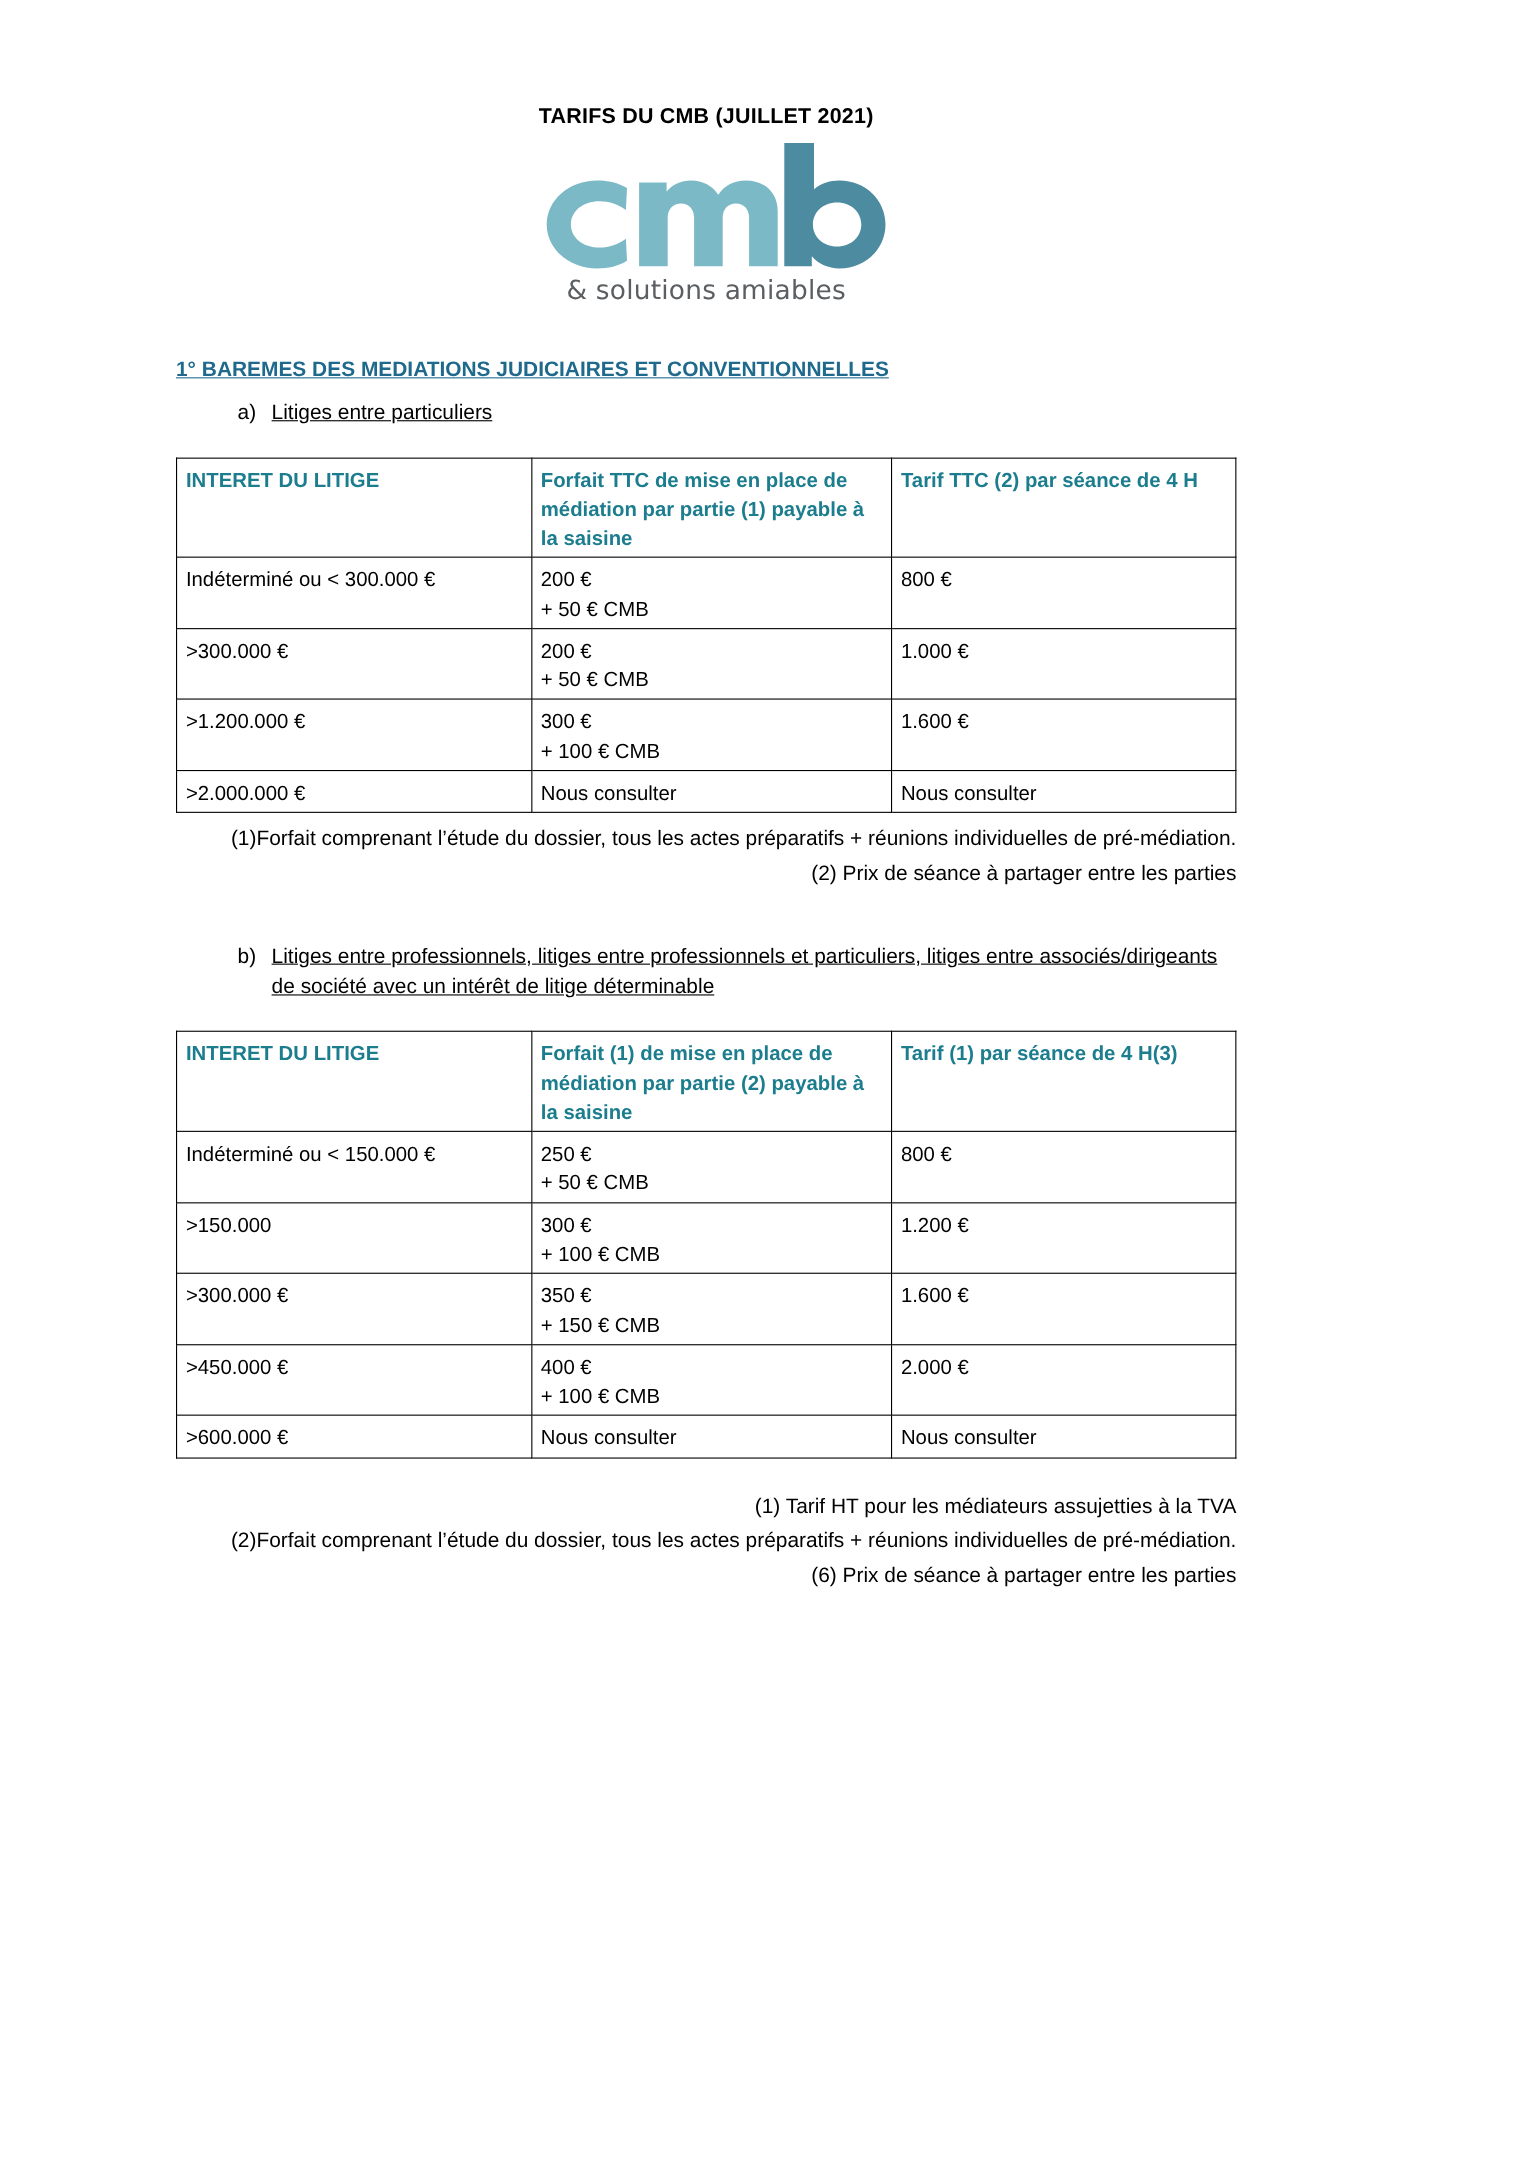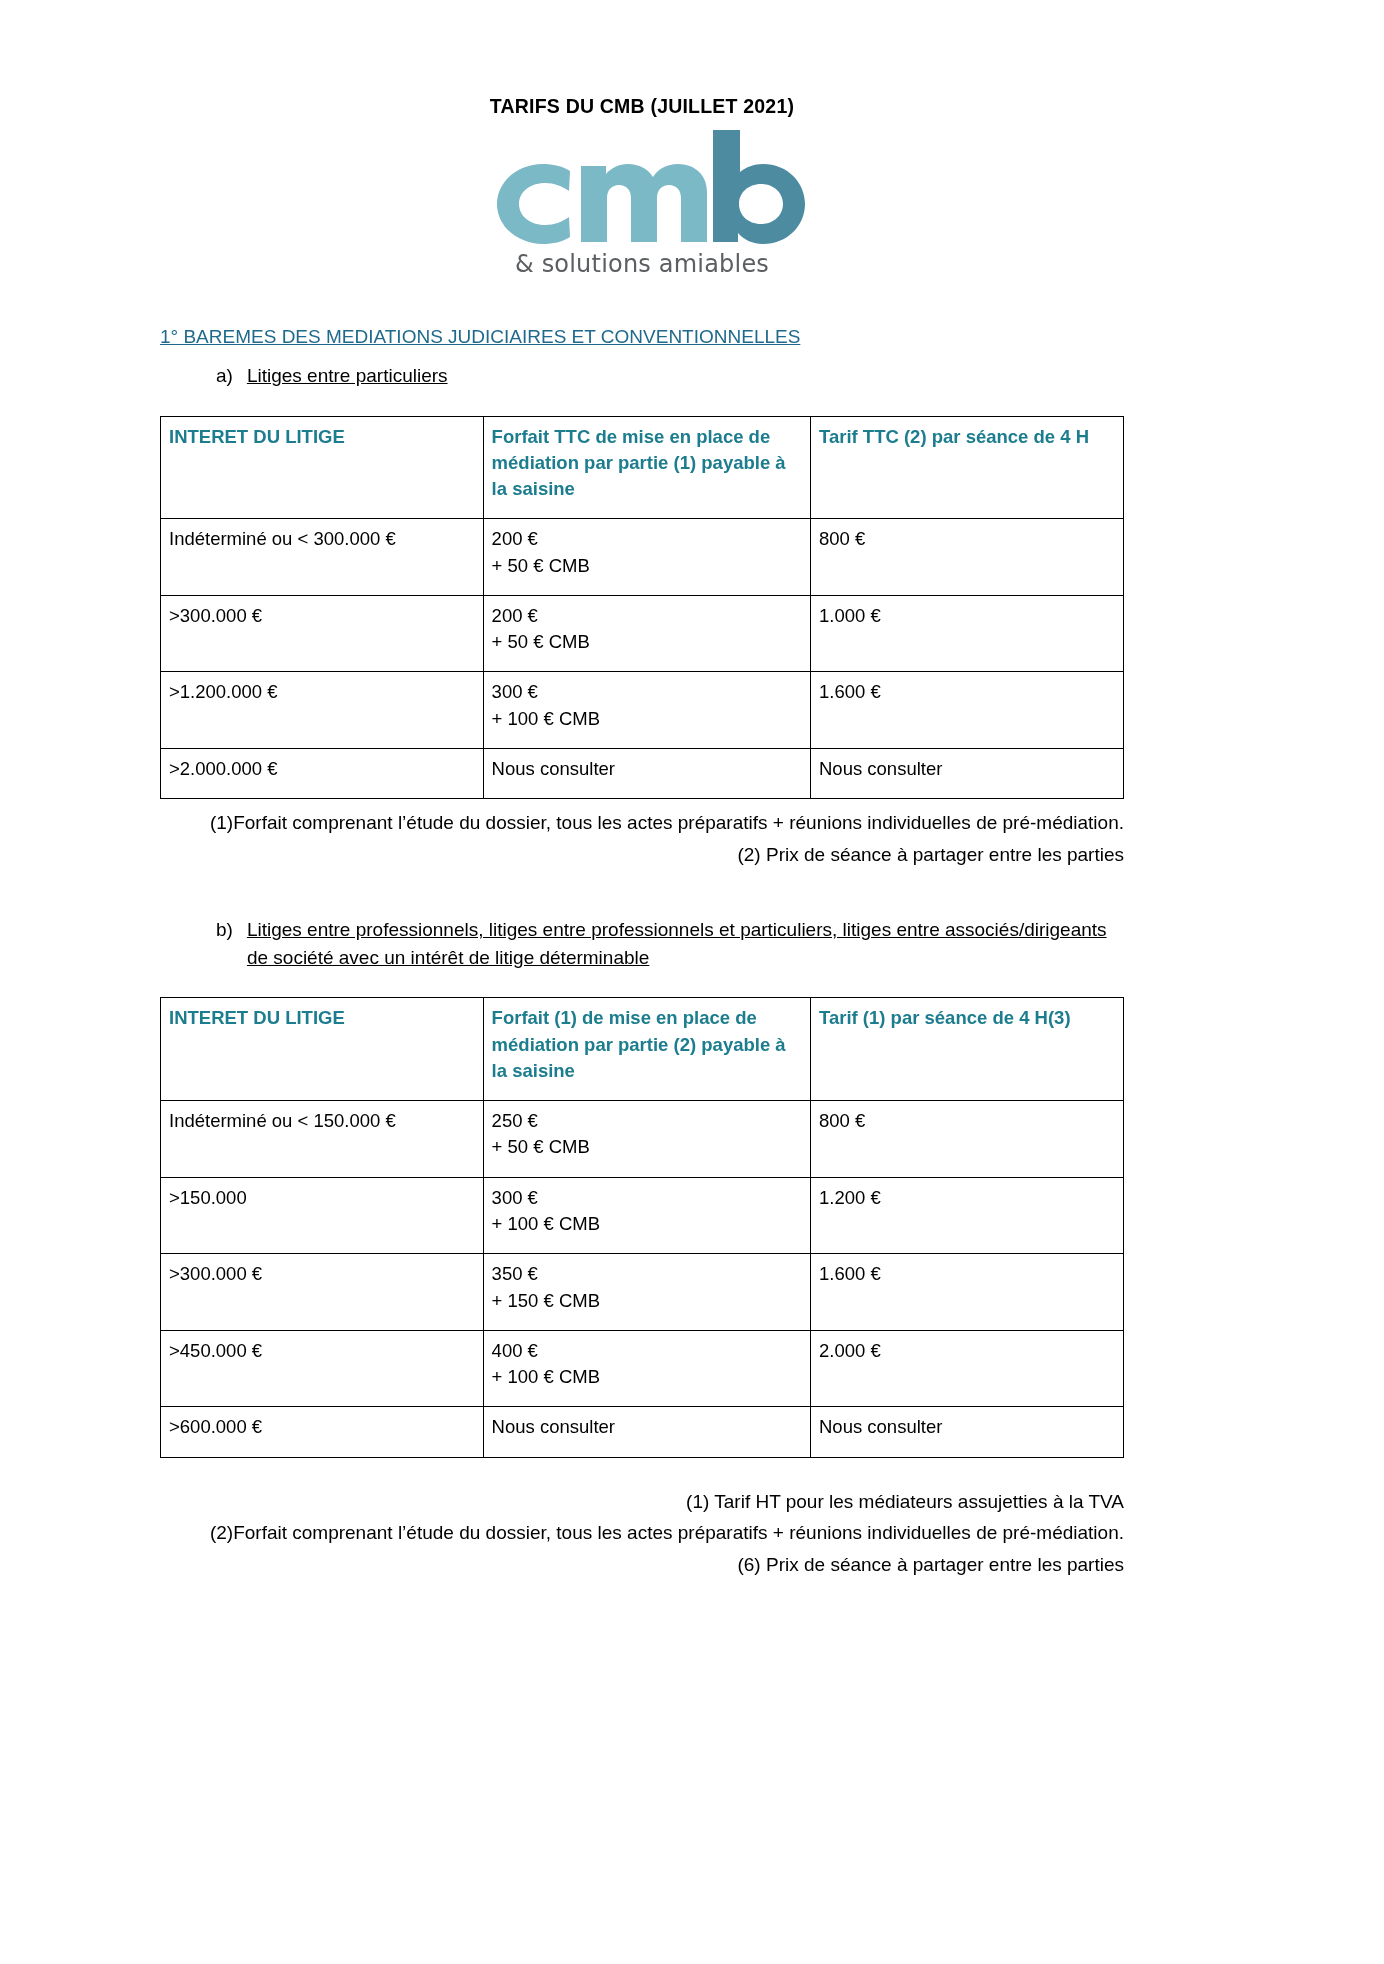--- a/index.html
+++ b/index.html
@@ -46,21 +46,21 @@
   .logo-sub {
     font-family: "DejaVu Sans", sans-serif;
     font-size: 24px;
     color: #5b5f62;
     letter-spacing: 0.2px;
     margin-top: -10px;
   }
   
   h2.section {
     font-size: 19px;
-    font-weight: normal;
+    font-weight: bold;
     color: #1f6a8c;
     text-decoration: underline;
     margin: 48px 0 0 0;
   }
   .list-item {
     font-size: 19px;
     margin: 14px 0 0 56px;
     display: flex;
     gap: 14px;
     line-height: 1.45;
@@ -71,21 +71,21 @@
   table.tariff {
     border-collapse: collapse;
     margin: 26px 0 0 0;
     width: 100%;
     table-layout: fixed;
     font-size: 18.5px;
   }
   table.tariff th, table.tariff td {
     border: 1px solid #000000;
     vertical-align: top;
-    padding: 7px 8px 16px 8px;
+    padding: 7px 8px 4px 8px;
     line-height: 1.42;
   }
   table.tariff th {
     text-align: left;
     font-weight: bold;
     color: #1c7d8e;
   }
   table.tariff col.c1 { width: 33.5%; }
   table.tariff col.c2 { width: 34%; }
   table.tariff col.c3 { width: 32.5%; }

